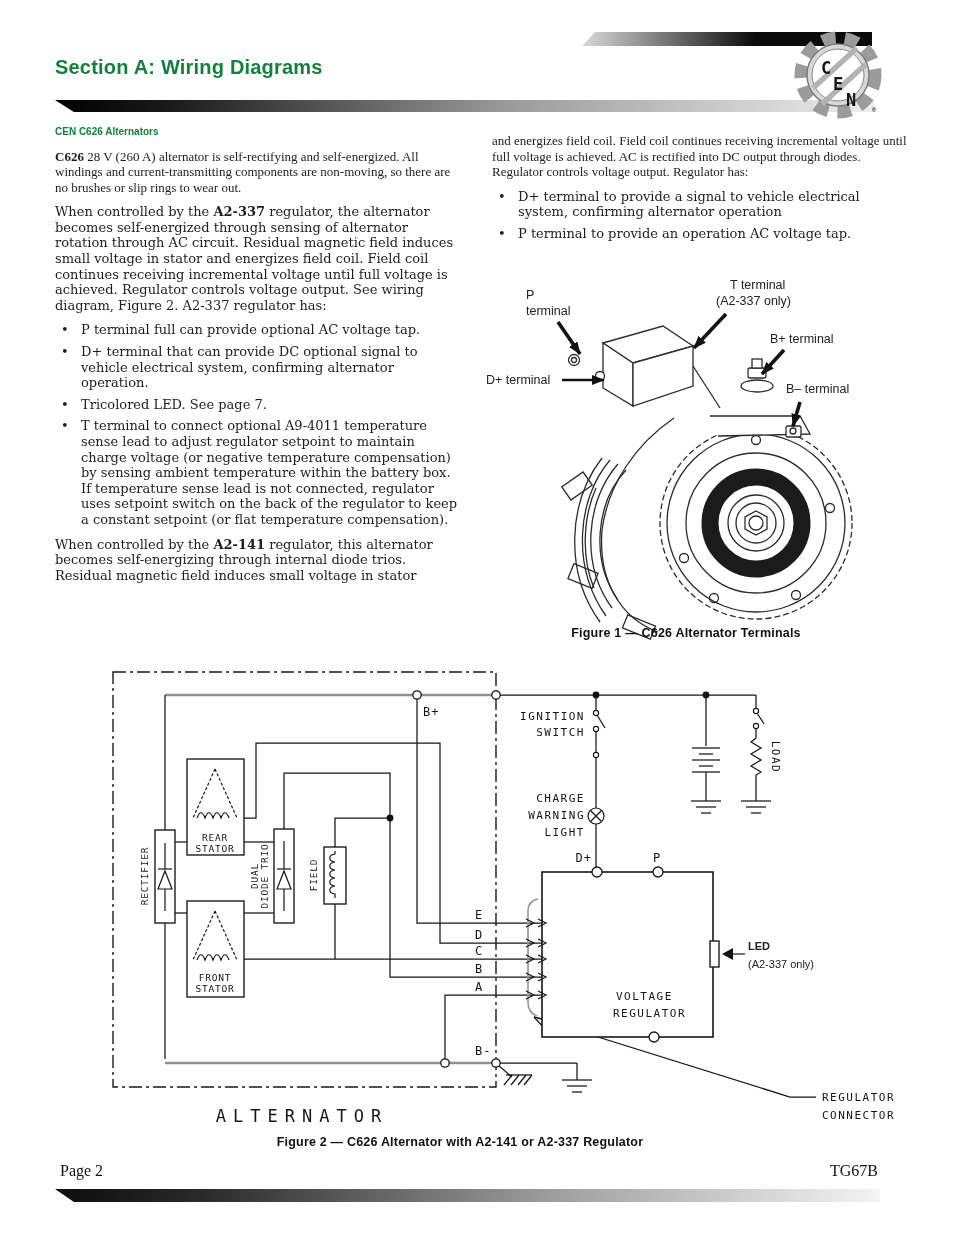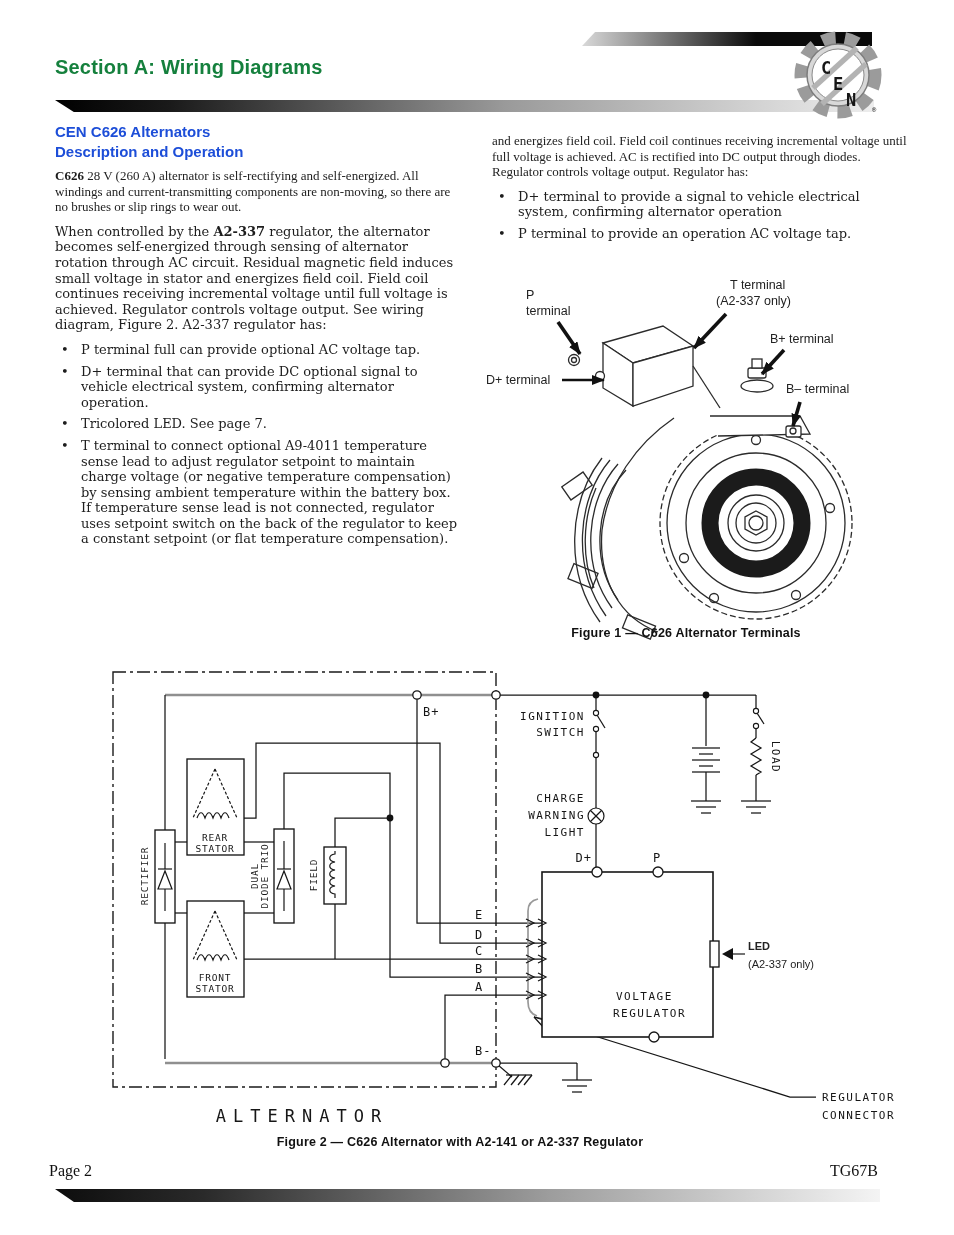--- a/index.html
+++ b/index.html
@@ -17,22 +17,22 @@
       background:linear-gradient(to right,#000 0%,#1a1a1a 14%,#9a9a9a 55%,#ededed 100%);
       clip-path:polygon(0 0,100% 0,100% 100%,2.3% 100%);}
   .bar-footer{left:55px;top:1189px;width:825px;height:13px;
       background:linear-gradient(to right,#0d0d0d 0%,#2a2a2a 18%,#9d9d9d 60%,#f4f4f4 100%);
       clip-path:polygon(0 0,100% 0,100% 100%,2.3% 100%);}
   .logo{left:793px;top:28px;z-index:5;}
   
   .col{font-size:13px;line-height:15.6px;}
   .col-left{left:55px;top:122px;width:409px;}
   .col-right{left:492px;top:126px;width:415px;}
-  .h-sans{font-family:"Liberation Sans",sans-serif;font-weight:bold;font-size:15px;
-      line-height:19.5px;color:#1d4ed8;}
+  .h-sans{font-family:"Liberation Sans",sans-serif;font-weight:bold;font-size:10px;
+      line-height:19.5px;color:#15803d;}
   .para{margin:0 0 9px 0;text-align:left;}
   .para:first-of-type{margin-top:7px;font-family:Liberation Serif, serif;}
   .bullets{margin:2px 0 9px 0;}
   .bullet-row{display:flex;margin:0 0 6px 0;}
   .bullet-mark{width:26px;flex:0 0 26px;padding-left:6px;box-sizing:border-box;}
   .bullet-text{flex:1;}
   
   svg text{font-family:"DejaVu Sans Mono",monospace;fill:#161616;}
   .schx{font-size:11px;letter-spacing:1.5px;}
   .schs{font-size:9.5px;letter-spacing:.8px;}
@@ -62,41 +62,41 @@
   <g font-family="Liberation Serif,serif" font-weight="bold" font-size="17" fill="#c32732" text-anchor="middle">
     <text x="33" y="46">C</text>
     <text x="45" y="62">E</text>
     <text x="58" y="78">N</text>
   </g>
   <text x="79" y="84" font-size="7" fill="#555">®</text>
 </svg>
 
 <div class="abs col col-left">
   <div class="h-sans">CEN C626 Alternators</div>
-  <div class="h-sans">Description and Operation</div>
   <p class="para"><b>C626</b><span> 28 V (260 A) alternator is self-rectifying and self-energized. All windings and current-transmitting components are non-moving, so there are no brushes or slip rings to wear out.</span></p>
   <p class="para"><span>When controlled by the </span><b>A2-337</b><span> regulator, the alternator becomes self-energized through sensing of alternator rotation through AC circuit. Residual magnetic field induces small voltage in stator and energizes field coil. Field coil continues receiving incremental voltage until full voltage is achieved. Regulator controls voltage output. See wiring diagram, Figure 2. A2-337 regulator has:</span></p>
   <div class="bullets">
     <div class="bullet-row">
       <span class="bullet-mark">•</span>
       <span class="bullet-text">P terminal full can provide optional AC voltage tap.</span>
     </div>
     <div class="bullet-row">
       <span class="bullet-mark">•</span>
       <span class="bullet-text">D+ terminal that can provide DC optional signal to vehicle electrical system, confirming alternator operation.</span>
     </div>
     <div class="bullet-row">
       <span class="bullet-mark">•</span>
       <span class="bullet-text">Tricolored LED. See page 7.</span>
     </div>
     <div class="bullet-row">
       <span class="bullet-mark">•</span>
       <span class="bullet-text">T terminal to connect optional A9-4011 temperature sense lead to adjust regulator setpoint to maintain charge voltage (or negative temperature compensation) by sensing ambient temperature within the battery box. If temperature sense lead is not connected, regulator uses setpoint switch on the back of the regulator to keep a constant setpoint (or flat temperature compensation).</span>
     </div>
   </div>
+  <p class="para"><span>When controlled by the </span><b>A2-141</b><span> regulator, this alternator becomes self-energizing through internal diode trios. Residual magnetic field induces small voltage in stator</span></p>
 </div>
 
 <div class="abs col col-right">
   <p class="para">and energizes field coil. Field coil continues receiving incremental voltage until full voltage is achieved. AC is rectified into DC output through diodes. Regulator controls voltage output. Regulator has:</p>
   <div class="bullets">
     <div class="bullet-row">
       <span class="bullet-mark">•</span>
       <span class="bullet-text">D+ terminal to provide a signal to vehicle electrical system, confirming alternator operation</span>
     </div>
     <div class="bullet-row">
@@ -345,15 +345,15 @@
   <text class="schx" x="822" y="1119">CONNECTOR</text>
   <text class="schb" x="479" y="919" text-anchor="middle">E</text>
   <text class="schb" x="479" y="939" text-anchor="middle">D</text>
   <text class="schb" x="479" y="955" text-anchor="middle">C</text>
   <text class="schb" x="479" y="973" text-anchor="middle">B</text>
   <text class="schb" x="479" y="991" text-anchor="middle">A</text>
   <text class="alt-word" x="302" y="1122" text-anchor="middle">ALTERNATOR</text>
   <text class="figcap" x="460" y="1146" text-anchor="middle">Figure 2 — C626 Alternator with A2-141 or A2-337 Regulator</text>
 </svg>
 
-<div class="abs footer-text" style="left:49px;">Page 2</div>
+<div class="abs footer-text" style="left:60px;">Page 2</div>
 <div class="abs footer-text" style="right:76px;">TG67B</div>
 <div class="abs bar bar-footer"></div>
 
 </body></html>

